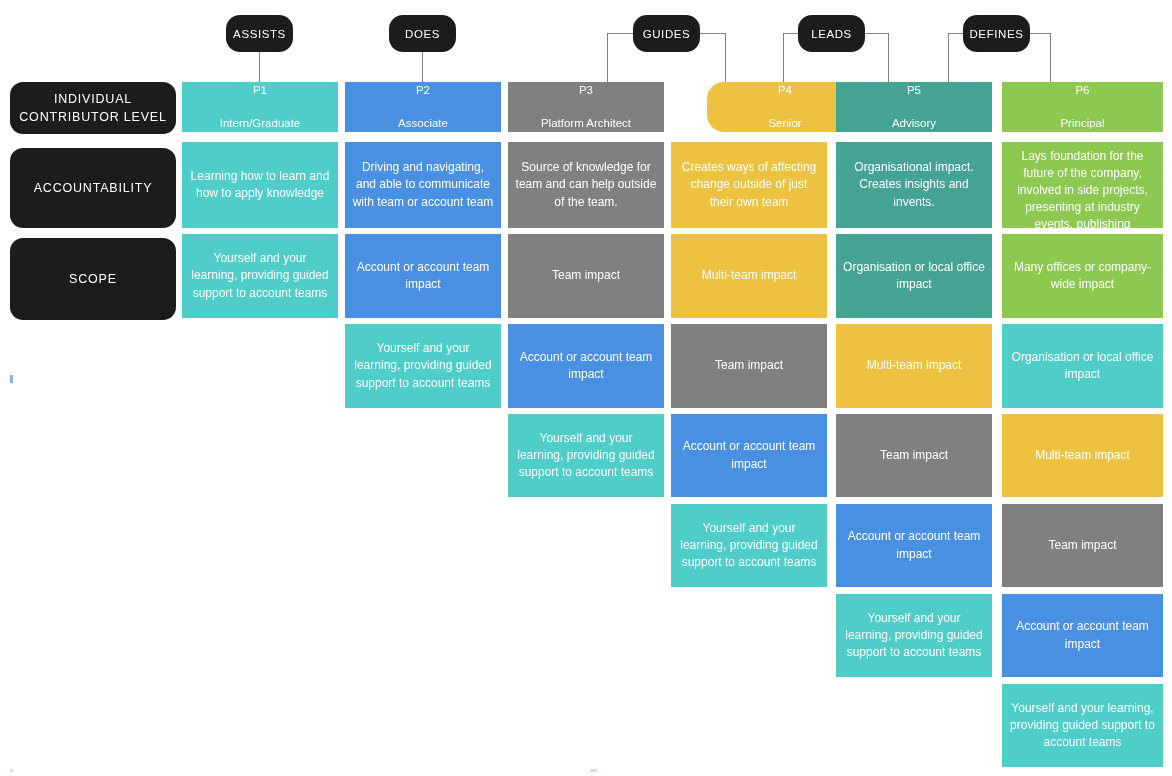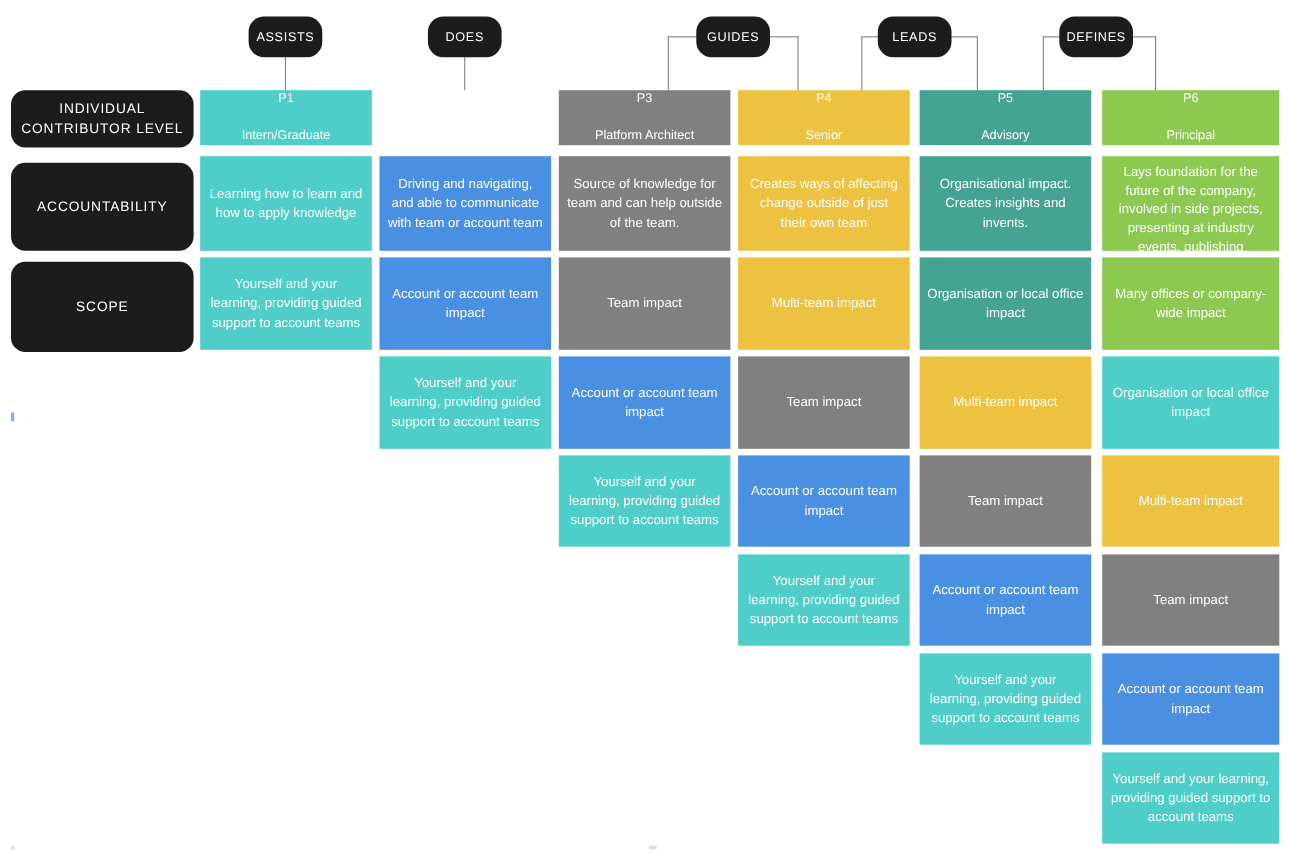--- a/index.html
+++ b/index.html
@@ -146,25 +146,29 @@
     <span>ACCOUNTABILITY</span>
   </div>
   <div class="row-label" style="left:10px; top:238px; width:166px; height:82px;">
     <span>SCOPE</span>
   </div>
 
   <div class="cell header c-teal" style="left:182px; top:82px; width:156px; height:50px;">
     <span class="lvl">P1</span>
     <span class="ttl">Intern/Graduate</span>
   </div>
+  <div class="cell header c-blue" style="left:345px; top:82px; width:156px; height:50px;">
+    <span class="lvl">P2</span>
+    <span class="ttl">Associate</span>
+  </div>
   <div class="cell header c-grey" style="left:508px; top:82px; width:156px; height:50px;">
     <span class="lvl">P3</span>
     <span class="ttl">Platform Architect</span>
   </div>
-  <div class="cell header c-yellow" style="left:671px; top:82px; width:156px; height:50px;">
+  <div class="cell header c-yellow" style="left:707px; top:82px; width:156px; height:50px;border-radius:17px;">
     <span class="lvl">P4</span>
     <span class="ttl">Senior</span>
   </div>
   <div class="cell header c-green" style="left:836px; top:82px; width:156px; height:50px;">
     <span class="lvl">P5</span>
     <span class="ttl">Advisory</span>
   </div>
   <div class="cell header c-lime" style="left:1002px; top:82px; width:161px; height:50px;justify-content:flex-end;">
     <span class="lvl">P6</span>
     <span class="ttl">Principal</span>

